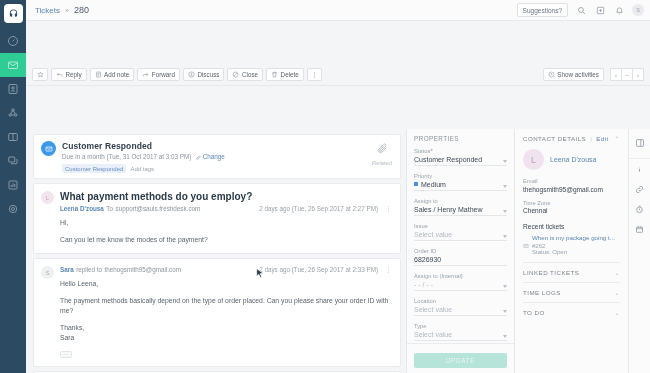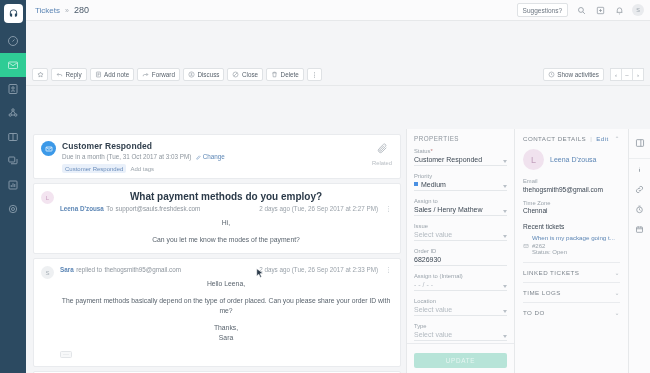--- a/index.html
+++ b/index.html
@@ -96,21 +96,21 @@
   .th-tags { margin-top: 4px; display: flex; align-items: center; gap: 4px; }
   .tag {
     background: #e9f0fa; color: #6a8dbb; font-size: 6px; padding: 1.5px 3px;
     border-radius: 2px; cursor: pointer;
   }
   .addtag { font-size: 6px; color: #9aa3ab; cursor: pointer; }
   .related { text-align: center; color: #b6bcc2; cursor: pointer; padding-left: 8px; }
   .related-lbl { font-size: 5.8px; margin-top: 1px; }
 
   .msg { padding: 7px 8px 8px 7px; margin-bottom: 4px; position: relative; }
-  .msg-head { display: flex; align-items: flex-start; text-align: center; }
+  .msg-head { display: flex; align-items: flex-start; }
   .mavatar {
     width: 13px; height: 13px; border-radius: 50%; flex: 0 0 13px;
     display: flex; align-items: center; justify-content: center;
     font-size: 6px; margin-right: 6px;
   }
   .av-pink { background: #f3e4f0; color: #c89ec0; }
   .av-gray { background: #eef0f2; color: #a8b0b7; }
   .msg-main { flex: 1; min-width: 0; }
   .msg-subject { font-size: 10px; color: #2b3a49; font-weight: bold; margin-bottom: 3px; }
   .msg-meta { display: flex; align-items: baseline; font-size: 6.3px; color: #8d959d; }

